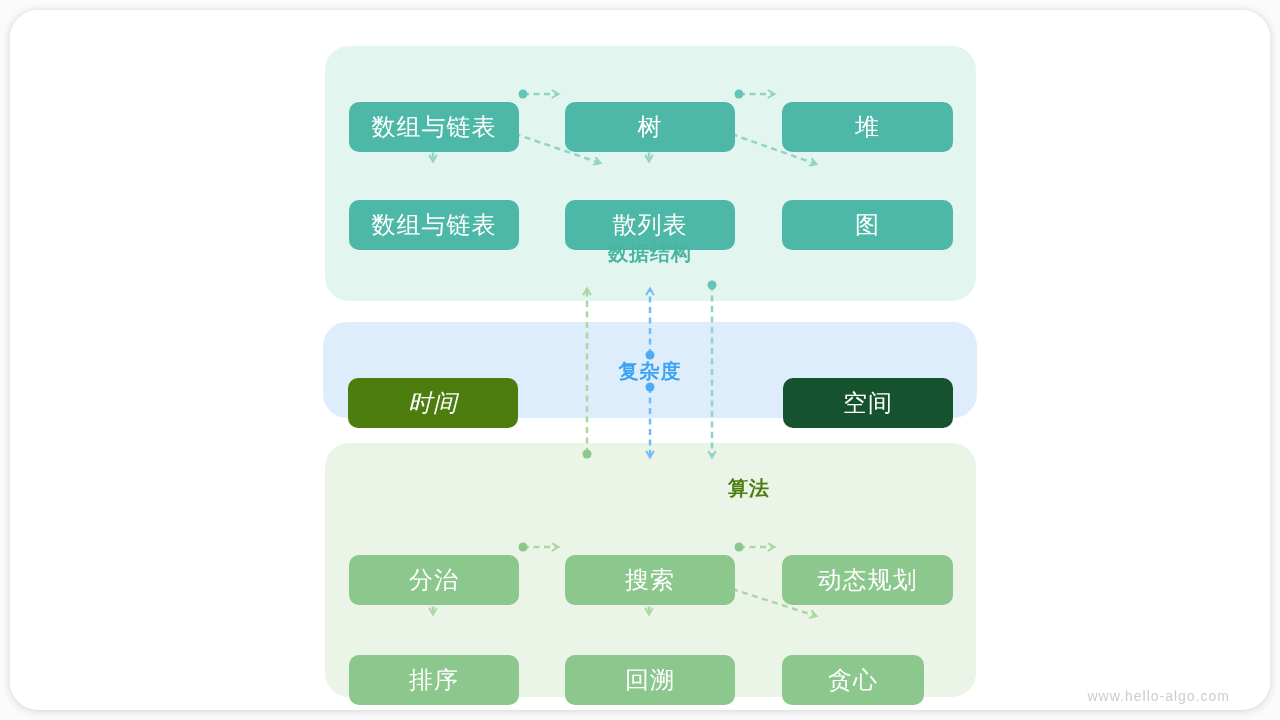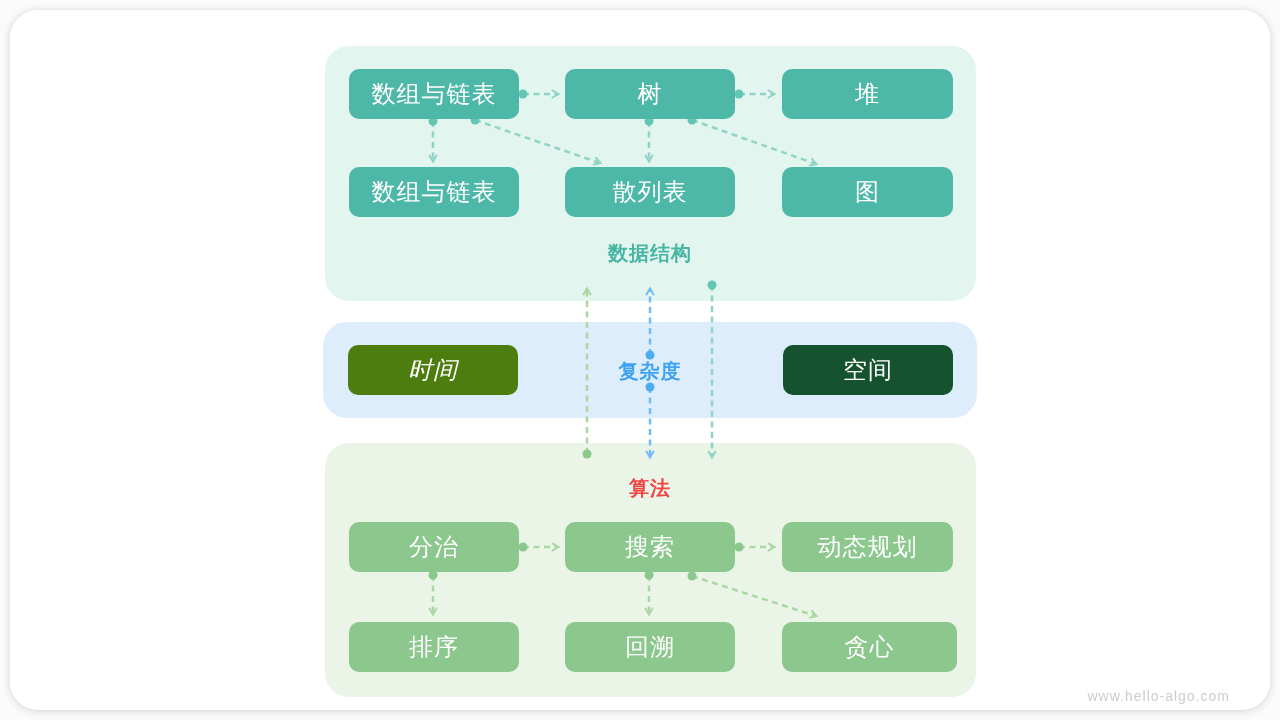--- a/index.html
+++ b/index.html
@@ -15,21 +15,21 @@
     background:#ffffff;border-radius:28px;
     box-shadow:0 1px 10px rgba(0,0,0,0.16);
   }
   .panel{position:absolute;border-radius:24px;}
   .panel-ds{left:315px;top:36px;width:651px;height:255px;}
   .panel-cx{left:313px;top:312px;width:654px;height:96px;}
   .panel-al{left:315px;top:433px;width:651px;height:254px;}
   .node{
     position:absolute;width:170px;height:50px;border-radius:10px;
     display:flex;align-items:center;justify-content:center;
-    font-size:24px;letter-spacing:1px;
+    font-size:24px;letter-spacing:1px;margin-top:33px;
   }
   .section-label{
     position:absolute;left:520px;width:240px;height:32px;line-height:32px;
     text-align:center;font-size:20px;font-weight:bold;letter-spacing:1px;
   }
   .lbl-ds{top:227px;}
   .lbl-cx{top:345px;}
   .lbl-al{top:462px;}
   svg.overlay{position:absolute;left:0;top:0;pointer-events:none;}
   .edges line, .edges path.edge{fill:none;stroke-width:2.5;stroke-dasharray:6 4.5;}
@@ -116,23 +116,23 @@
     <div class="node" style="left: 772px; top: 59px; width: 171px; background-color: rgb(77, 184, 167); color: rgb(255, 255, 255);">堆</div>
     <div class="node" style="left: 339px; top: 157px; background-color: rgb(77, 184, 167); color: rgb(255, 255, 255);">数组与链表</div>
     <div class="node" style="left: 555px; top: 157px; background-color: rgb(77, 184, 167); color: rgb(255, 255, 255);">散列表</div>
     <div class="node" style="left: 772px; top: 157px; width: 171px; background-color: rgb(77, 184, 167); color: rgb(255, 255, 255);">图</div>
     <div class="section-label lbl-ds" style="color: rgb(71, 181, 162);">数据结构</div>
 
     <div class="node" style="left: 338px; top: 335px; background-color: #4d7c0f; color: rgb(255, 255, 255); font-style: italic;">时间</div>
     <div class="node" style="left: 773px; top: 335px; background-color: #14532d; color: rgb(255, 255, 255);">空间</div>
     <div class="section-label lbl-cx" style="color: rgb(61, 162, 240);">复杂度</div>
 
-    <div class="section-label lbl-al" style="color: #ef4444;">算法</div>
+    <div class="section-label lbl-al" style="color: #4d7c0f; text-align: right;">算法</div>
     <div class="node" style="left: 339px; top: 512px; background-color: rgb(140, 199, 141); color: rgb(255, 255, 255);">分治</div>
     <div class="node" style="left: 555px; top: 512px; background-color: rgb(140, 199, 141); color: rgb(255, 255, 255);">搜索</div>
     <div class="node" style="left: 772px; top: 512px; width: 171px; background-color: rgb(140, 199, 141); color: rgb(255, 255, 255);">动态规划</div>
     <div class="node" style="left: 339px; top: 612px; background-color: rgb(140, 199, 141); color: rgb(255, 255, 255);">排序</div>
     <div class="node" style="left: 555px; top: 612px; background-color: rgb(140, 199, 141); color: rgb(255, 255, 255);">回溯</div>
-    <div class="node" style="left: 772px; top: 612px; width: 175px; background-color: rgb(140, 199, 141); color: rgb(255, 255, 255);">贪心</div>
+    <div class="node" style="left: 772px; top: 612px; width: 142px; background-color: rgb(140, 199, 141); color: rgb(255, 255, 255);">贪心</div>
 
     <div class="watermark" style="color: rgb(201, 205, 208);">www.hello-algo.com</div>
   </div>
 </div>
 
 </body></html>

